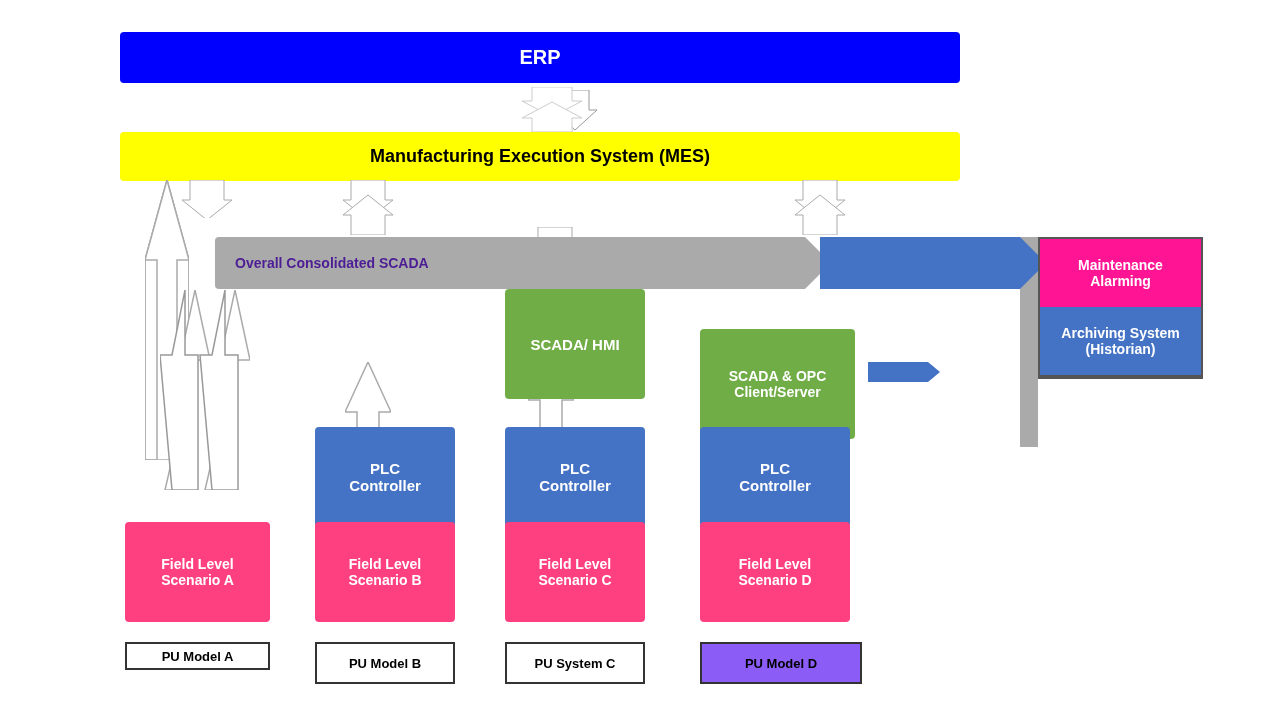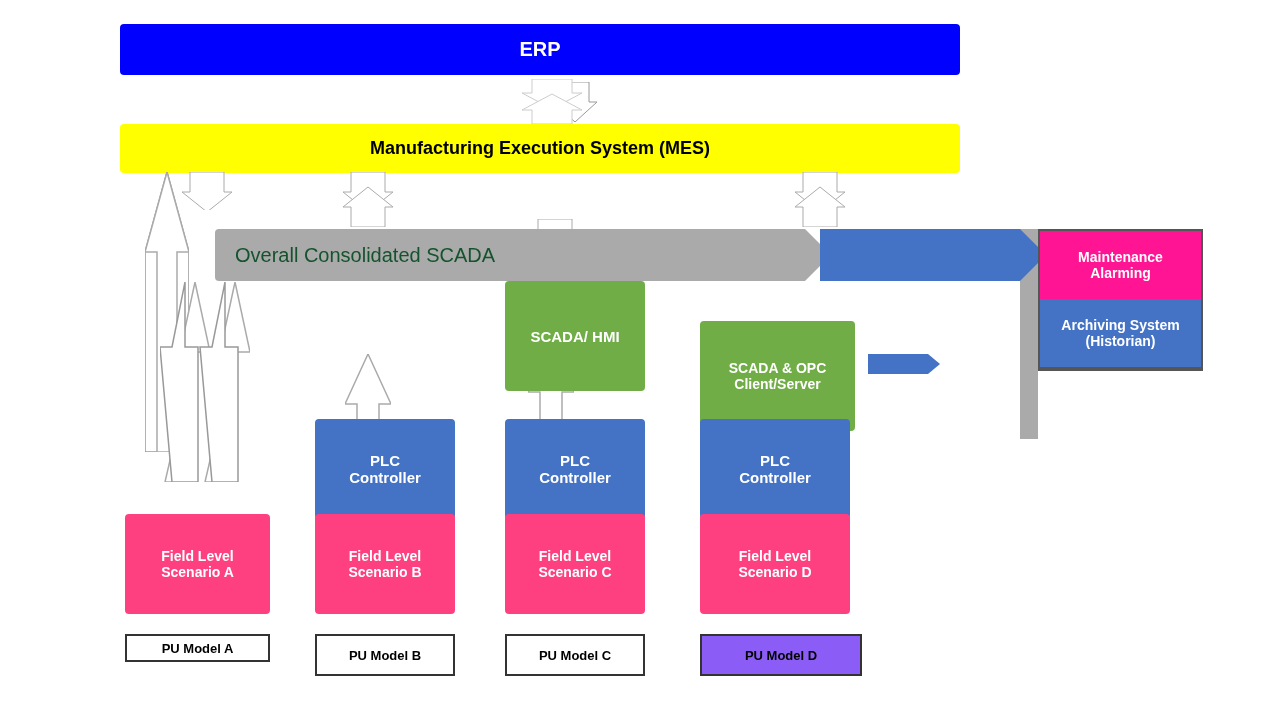--- a/index.html
+++ b/index.html
@@ -16,21 +16,21 @@
       height: 720px;
       position: relative;
       padding: 20px 60px;
     }
 
     
     .layout {
       position: relative;
       width: 1180px;
       height: 680px;
-      margin: 4px auto;
+      margin: 12px auto;
     }
   </style>
 </head>
 <body>
 
 <div class="diagram-container">
   <div class="layout">
 
     <div style="position:absolute; top:0; left:60px; width:840px; background:#0000FF; color:white; font-weight:bold; font-size:20px; text-align:center; padding:14px; border-radius:4px;">
       <span>ERP</span>
@@ -87,21 +87,21 @@
     </div>
 
     <div style="position:absolute; top:148px; left:735px; width:50px; height:55px;">
       <svg width="50" height="55" viewBox="0 0 50 55">
         <polygon points="8,0 42,0 42,20 50,20 25,40 0,20 8,20" fill="white" stroke="#aaa" stroke-width="1"></polygon>
         <polygon points="8,55 42,55 42,35 50,35 25,15 0,35 8,35" fill="white" stroke="#aaa" stroke-width="1"></polygon>
       </svg>
     </div>
 
     <div style="position:absolute; top:205px; left:155px; width:590px; background:#AAAAAA; height:52px; display:flex; align-items:center; padding-left:20px; border-radius:4px 0 0 4px;">
-      <span style="font-weight:normal; font-size:20px; color:#14532d;">Overall Consolidated SCADA</span>
+      <span style="font-weight:bold; font-size:14px; color:#4c1d95;">Overall Consolidated SCADA</span>
 
       <div style="position:absolute; right:-26px; top:0; width:0; height:0; border-top:26px solid transparent; border-bottom:26px solid transparent; border-left:26px solid #AAAAAA;"></div>
     </div>
 
     <div style="position:absolute; top:205px; left:960px; width:18px; height:210px; background:#AAAAAA;"></div>
 
     <div style="position:absolute; top:205px; left:760px; width:200px; height:52px; background:#4472C4; display:flex; align-items:center; justify-content:center;">
       <div style="position:absolute; right:-26px; top:0; width:0; height:0; border-top:26px solid transparent; border-bottom:26px solid transparent; border-left:26px solid #4472C4;"></div>
     </div>
 
@@ -192,21 +192,21 @@
 
     <div style="position:absolute; top:610px; left:65px; width:145px; height:28px; border:2px solid #333; background:white; display:flex; align-items:center; justify-content:center; font-weight:bold; font-size:13px;">
       <span>PU Model A</span>
     </div>
 
     <div style="position:absolute; top:610px; left:255px; width:140px; height:42px; border:2px solid #333; background:white; display:flex; align-items:center; justify-content:center; font-weight:bold; font-size:13px;">
       <span>PU Model B</span>
     </div>
 
     <div style="position:absolute; top:610px; left:445px; width:140px; height:42px; border:2px solid #333; background:white; display:flex; align-items:center; justify-content:center; font-weight:bold; font-size:13px;">
-      <span>PU Model C</span>
+      <span>PU System C</span>
     </div>
 
     <div style="position:absolute; top:610px; left:640px; width:162px; height:42px; border:2px solid #333; background:#8b5cf6; display:flex; align-items:center; justify-content:center; font-weight:bold; font-size:13px;">
       <span>PU Model D</span>
     </div>
 
   </div>
 </div>
 
 </body></html>

